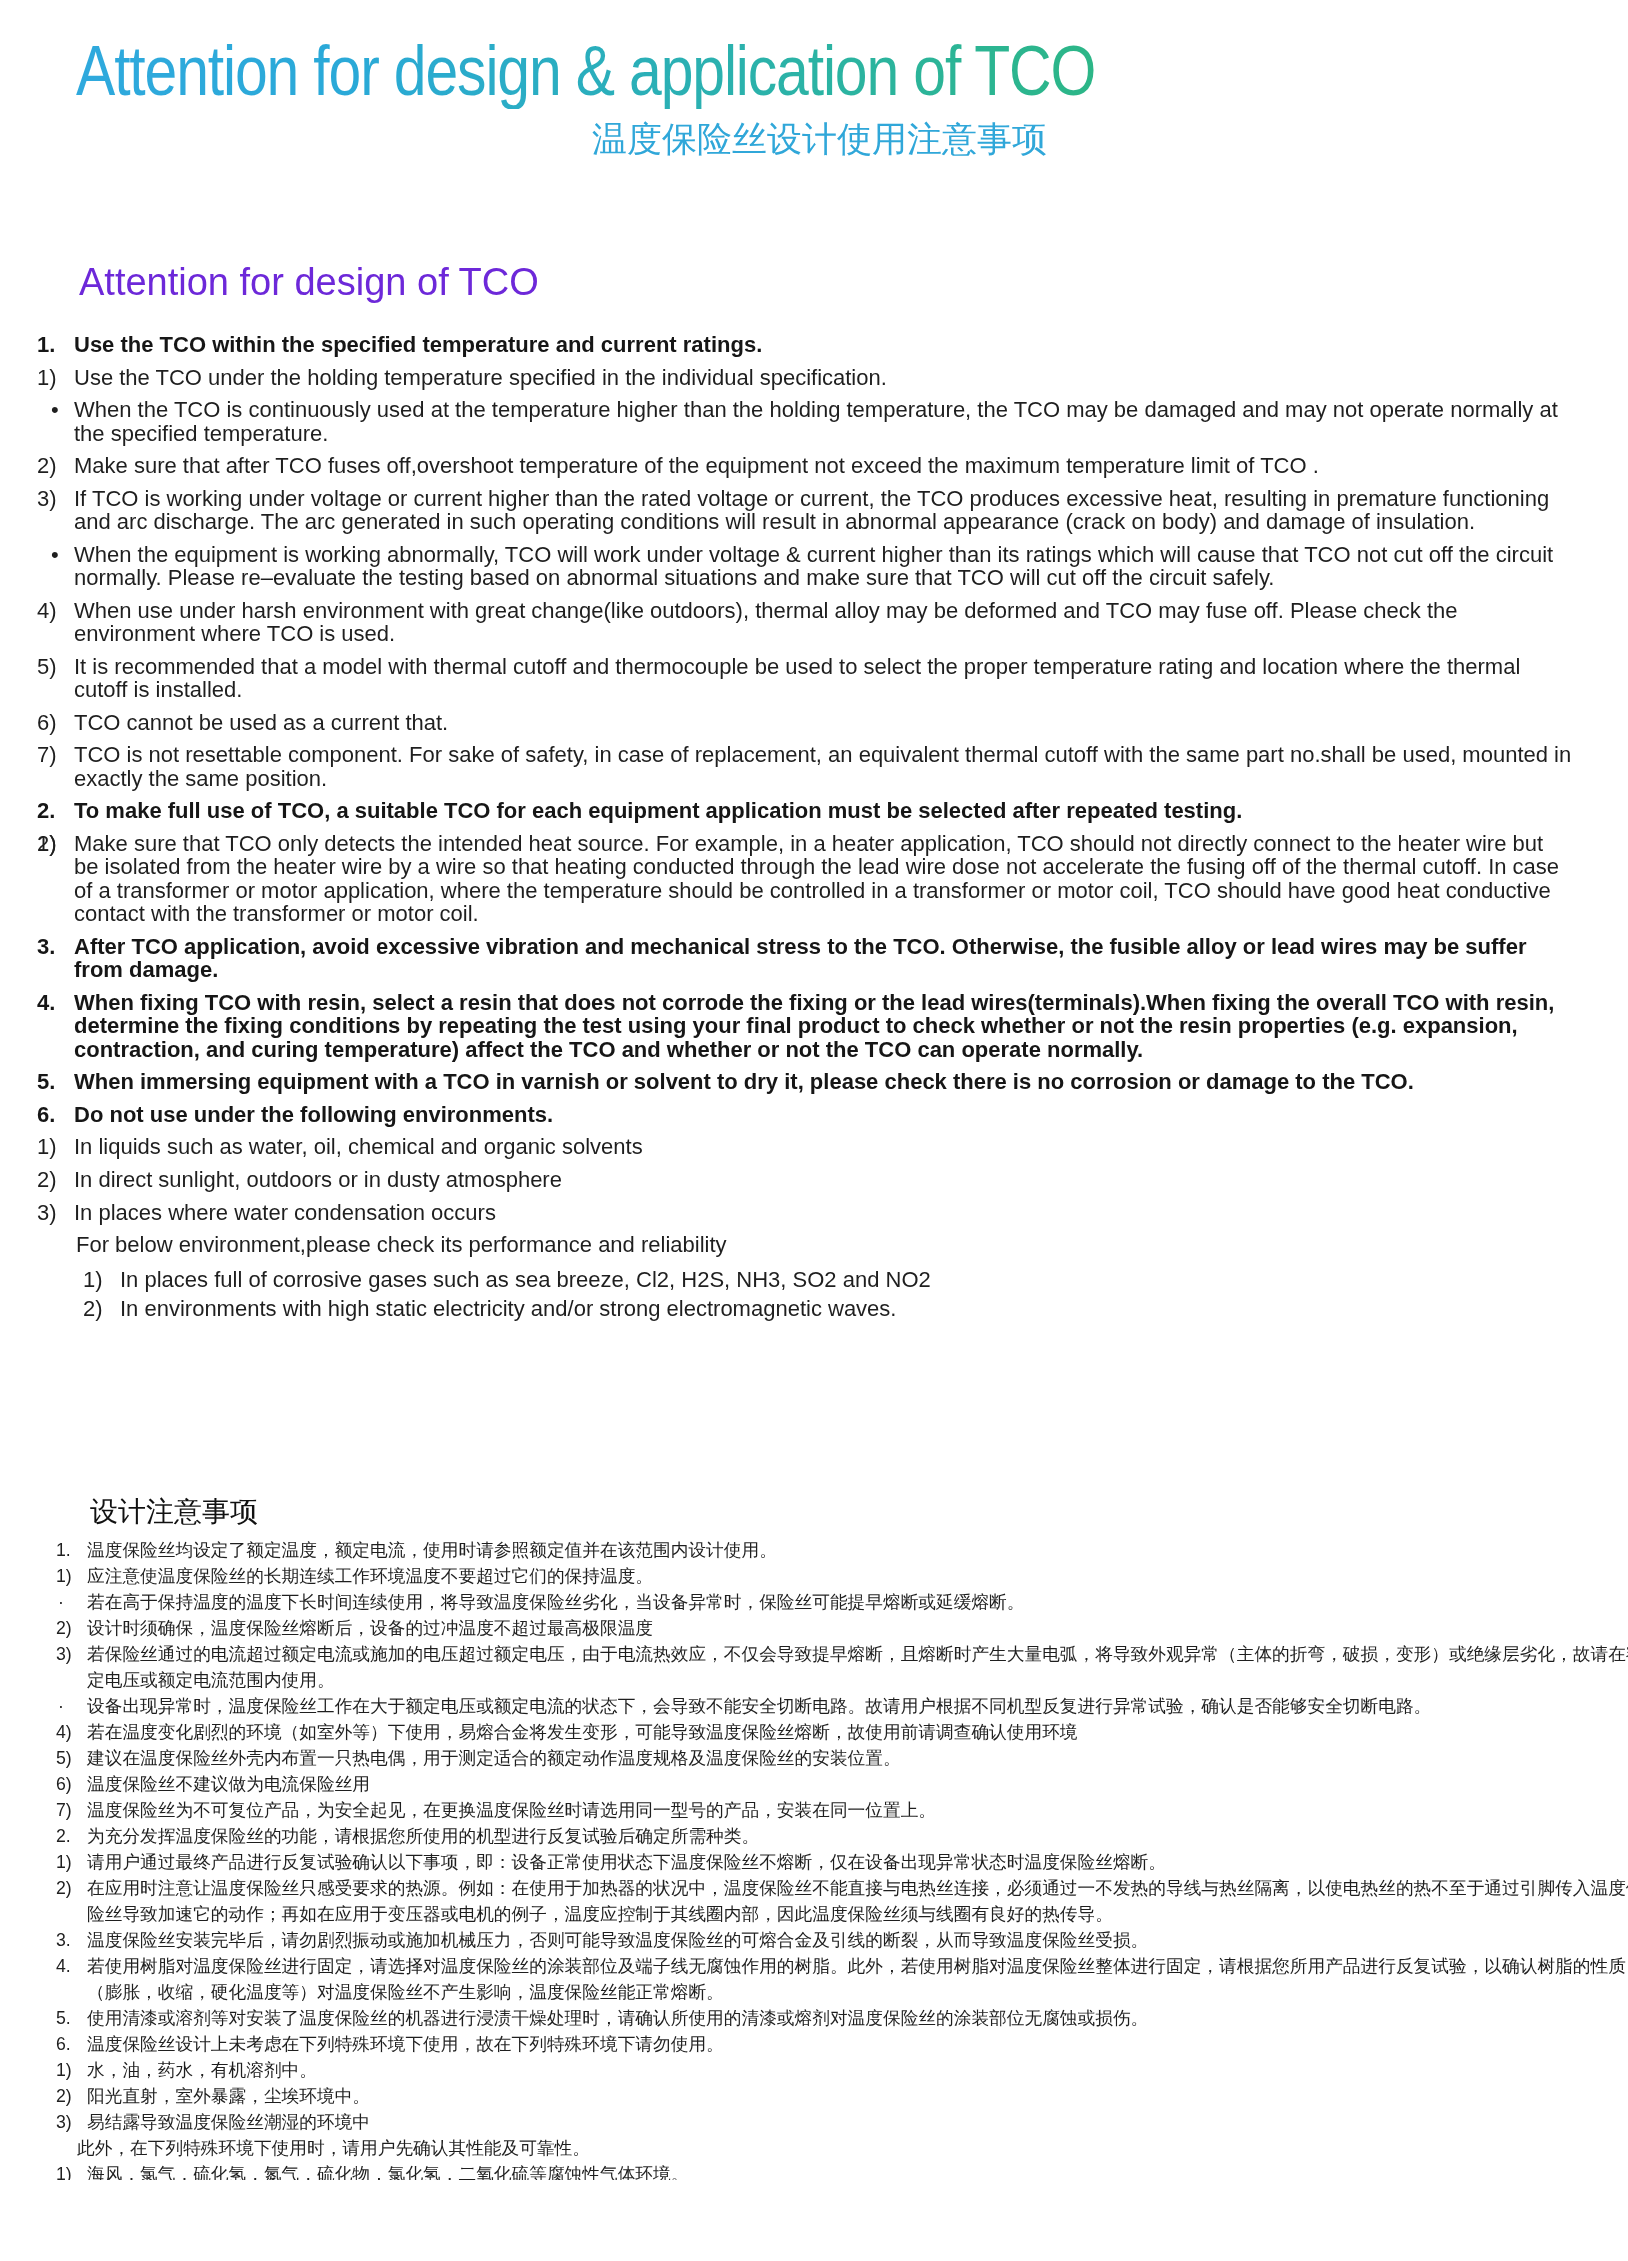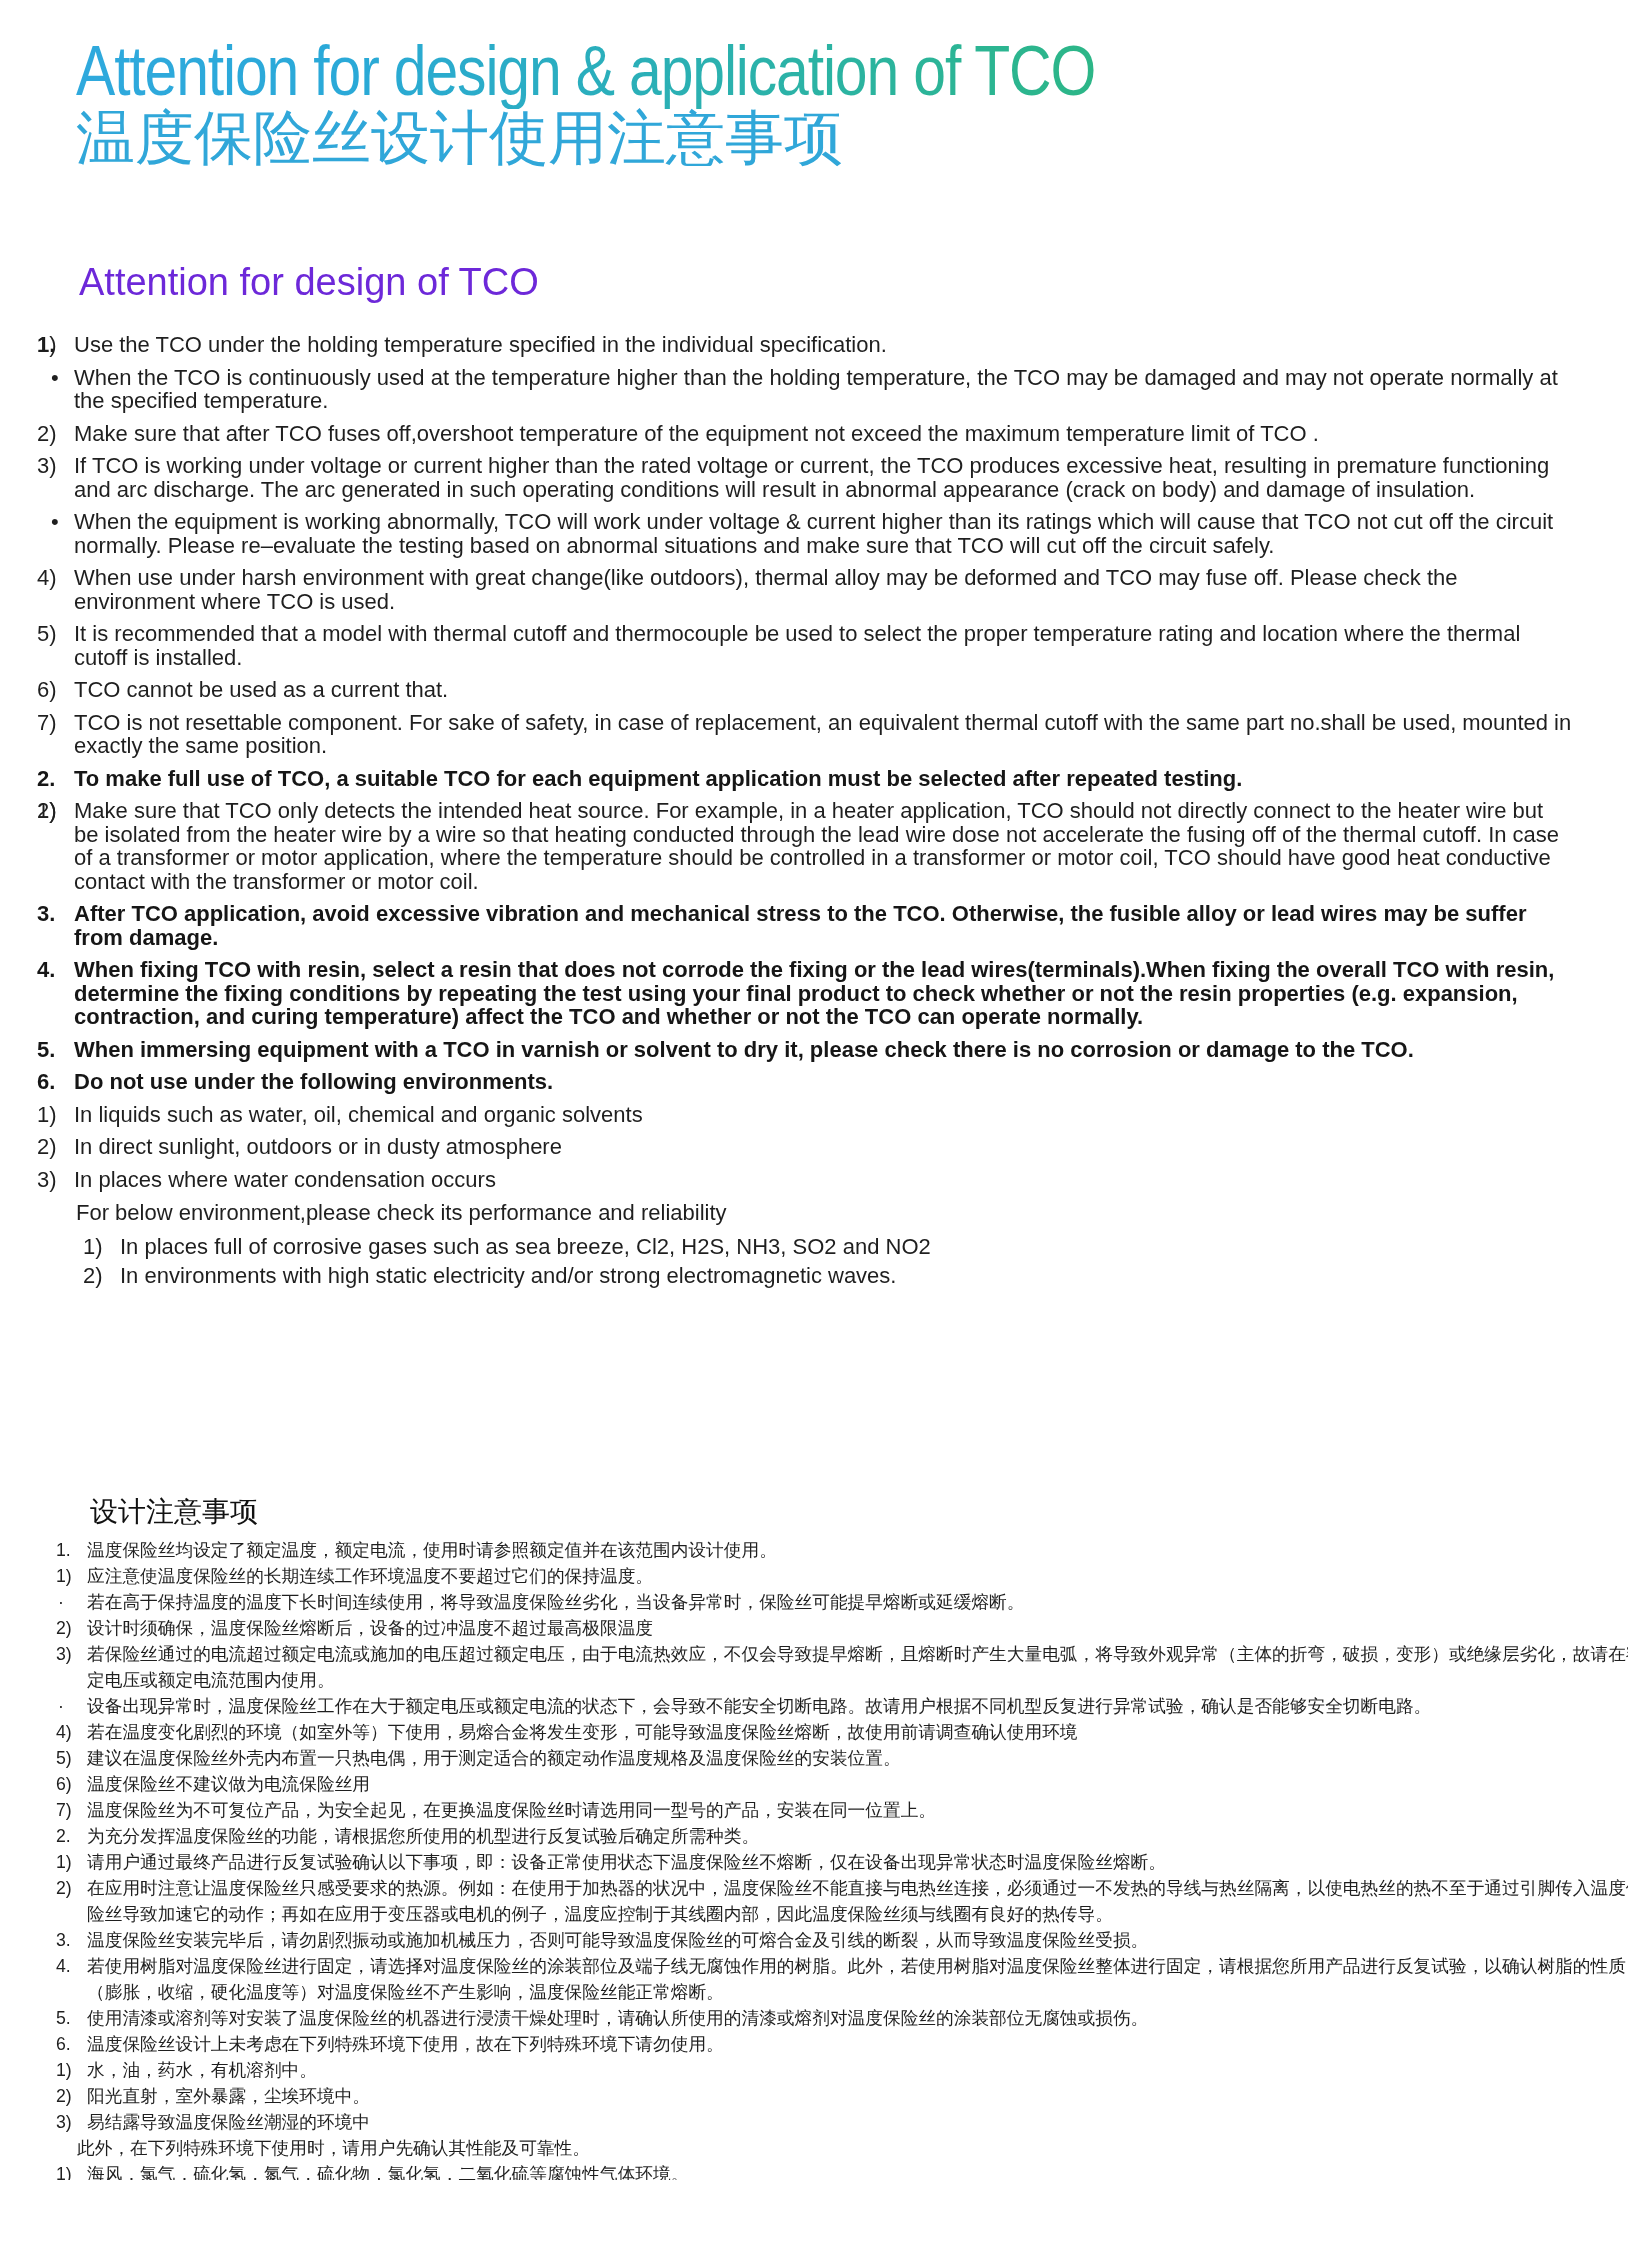--- a/index.html
+++ b/index.html
@@ -33,24 +33,25 @@
     white-space: nowrap;
     background: linear-gradient(90deg, #2fa9dd 0%, #2aa9d8 22%, #2bb3a4 60%, #2db873 98%);
     -webkit-background-clip: text;
     background-clip: text;
     color: transparent;
     transform: scaleX(0.83);
     transform-origin: left center;
   }
   .doc-subtitle {
     margin-top: 4.2px;
-    font-size: 59px;
+    font-size: 35px;
     line-height: 51px;
     color: #30a7d9;
     white-space: nowrap;
+    text-align: center;
   }
 
   
   .en-section {
     position: absolute;
     top: 261px;
     left: 0;
     width: 1629px;
   }
   .en-heading {
@@ -139,21 +140,21 @@
 <div class="page">
 
   <header class="doc-header">
     <h1 class="doc-title">Attention for design &amp; application of TCO</h1>
     <div class="doc-subtitle">温度保险丝设计使用注意事项</div>
   </header>
 
   <section class="en-section">
     <h2 class="en-heading">Attention for design of TCO</h2>
     <div class="en-list" id="en-list">
-        <div class="item top"><span class="marker">1.</span></div>
+        <div class="item top"><span class="marker">1.</span><span class="text">Use the TCO within the specified temperature and current ratings.</span></div>
         <div class="item"><span class="marker">1)</span><span class="text">Use the TCO under the holding temperature specified in the individual specification.</span></div>
         <div class="item bullet"><span class="marker">•</span><span class="text">When the TCO is continuously used at the temperature higher than the holding temperature, the TCO may be damaged and may not operate normally at the specified temperature.</span></div>
         <div class="item"><span class="marker">2)</span><span class="text">Make sure that after TCO fuses off,overshoot temperature of the equipment not exceed the maximum temperature limit of TCO .</span></div>
         <div class="item"><span class="marker">3)</span><span class="text">If TCO is working under voltage or current higher than the rated voltage or current, the TCO produces excessive heat, resulting in premature functioning and arc discharge. The arc generated in such operating conditions will result in abnormal appearance (crack on body) and damage of insulation.</span></div>
         <div class="item bullet"><span class="marker">•</span><span class="text">When the equipment is working abnormally, TCO will work under voltage &amp; current higher than its ratings which will cause that TCO not cut off the circuit normally. Please re–evaluate the testing based on abnormal situations and make sure that TCO will cut off the circuit safely.</span></div>
         <div class="item"><span class="marker">4)</span><span class="text">When use under harsh environment with great change(like outdoors), thermal alloy may be deformed and TCO may fuse off. Please check the environment where TCO is used.</span></div>
         <div class="item"><span class="marker">5)</span><span class="text">It is recommended that a model with thermal cutoff and thermocouple be used to select the proper temperature rating and location where the thermal cutoff is installed.</span></div>
         <div class="item"><span class="marker">6)</span><span class="text">TCO cannot be used as a current that.</span></div>
         <div class="item"><span class="marker">7)</span><span class="text">TCO is not resettable component. For sake of safety, in case of replacement, an equivalent thermal cutoff with the same part no.shall be used, mounted in exactly the same position.</span></div>
         <div class="item top"><span class="marker">2.</span><span class="text">To make full use of TCO, a suitable TCO for each equipment application must be selected after repeated testing.</span></div>

